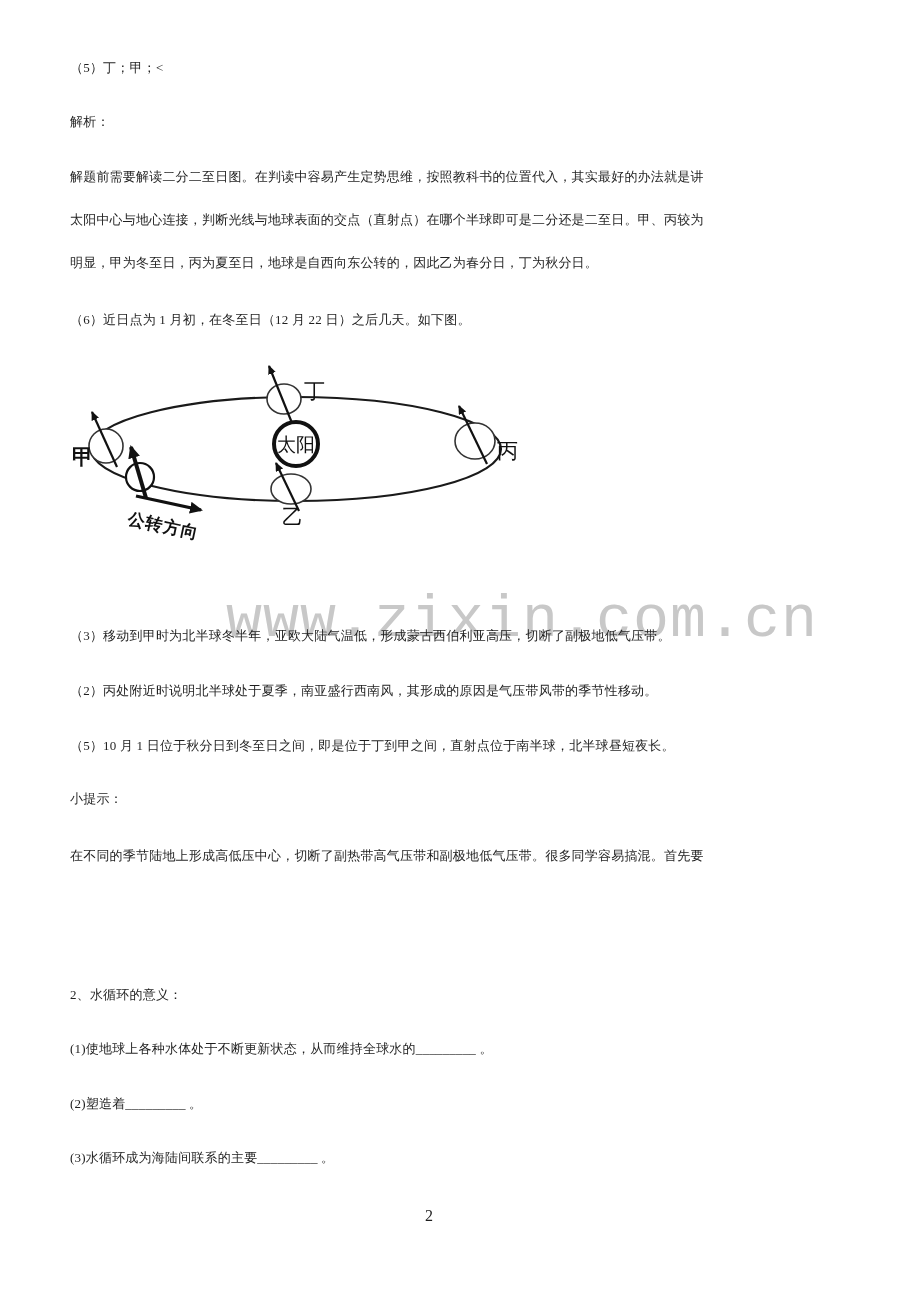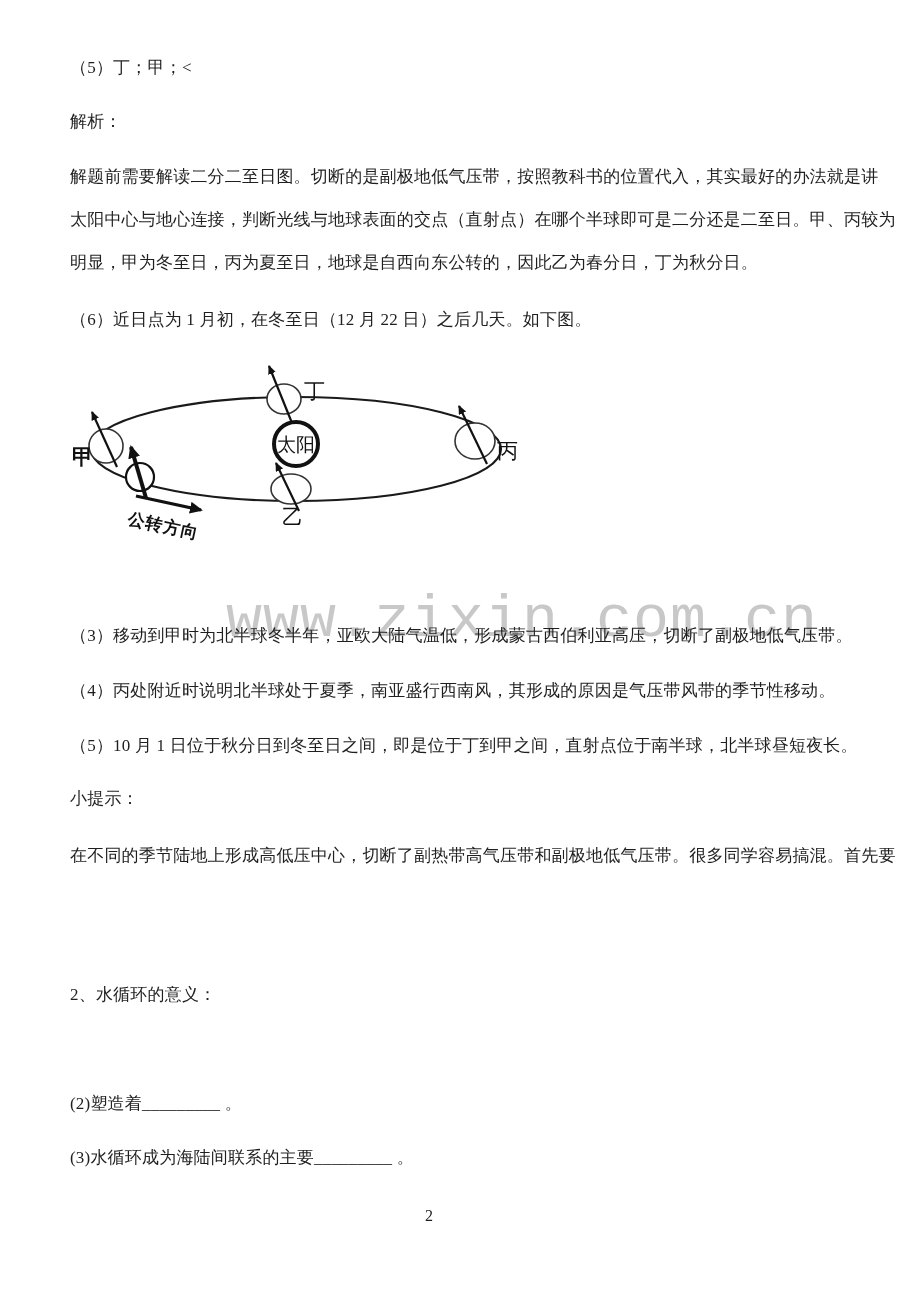--- a/index.html
+++ b/index.html
@@ -2,21 +2,21 @@
 <html><head>
 <meta charset="utf-8">
 <style>
   html,body { margin:0; padding:0; background:#ffffff; }
   .page {
     position:relative; width:920px; height:1304px; background:#ffffff;
     font-family:"Liberation Serif","DejaVu Serif",serif;
     color:#1f1f1f; overflow:hidden;
   }
   .line {
-    position:absolute; left:70px; font-size:17px; line-height:21px;
+    position:absolute; left:70px; font-size:13px; line-height:21px;
     white-space:nowrap; letter-spacing:0.2px; z-index:2; color:#1f1f1f;
   }
   .watermark {
     position:absolute; left:226px; top:586px; z-index:1;
     font-family:Liberation Mono, monospace;
     font-size:60px; letter-spacing:1px; color:#c8c8c8; white-space:nowrap;
   }
   .diagram { position:absolute; left:55px; top:352px; z-index:2; }
   .diagram text { font-family:"Liberation Serif","DejaVu Serif",serif; fill:#111; }
   .pagenum {
@@ -26,21 +26,21 @@
 </style>
 </head>
 <body>
 
 <div class="page">
 
   <div class="watermark">www.zixin.com.cn</div>
 
   <div class="line" style="top:57px">（5）丁；甲；&lt;</div>
   <div class="line" style="top:111px">解析：</div>
-  <div class="line" style="top:166px">解题前需要解读二分二至日图。切断的是副极地低气压带，按照教科书的位置代入，其实最好的办法就是讲</div>
+  <div class="line" style="top:166px">解题前需要解读二分二至日图。在判读中容易产生定势思维，按照教科书的位置代入，其实最好的办法就是讲</div>
   <div class="line" style="top:252px">明显，甲为冬至日，丙为夏至日，地球是自西向东公转的，因此乙为春分日，丁为秋分日。</div>
   <div class="line" style="top:209px">太阳中心与地心连接，判断光线与地球表面的交点（直射点）在哪个半球即可是二分还是二至日。甲、丙较为</div>
   <div class="line" style="top:309px">（6）近日点为 1 月初，在冬至日（12 月 22 日）之后几天。如下图。</div>
 
   <svg class="diagram" width="480" height="200" viewBox="0 0 480 200">
     <defs>
       <marker id="ah" markerUnits="userSpaceOnUse" markerWidth="12" markerHeight="10" refX="8" refY="4" orient="auto">
         <path d="M0,0 L9,4 L0,8 Z" fill="#111"></path>
       </marker>
       <marker id="ahBig" markerUnits="userSpaceOnUse" markerWidth="16" markerHeight="14" refX="11" refY="6" orient="auto">
@@ -69,25 +69,26 @@
     <line x1="81" y1="144" x2="146" y2="158" stroke="#111" stroke-width="3.2" marker-end="url(#ahBig)"></line>
 
     <text x="249" y="46" font-size="21">丁</text>
     <text x="17" y="112" font-size="21" font-weight="bold">甲</text>
     <text x="442" y="106" font-size="21">丙</text>
     <text x="227" y="172" font-size="21">乙</text>
     <text transform="translate(72,172) rotate(12)" font-size="17" font-weight="bold" letter-spacing="1">公转方向</text>
   </svg>
 
   <div class="line" style="top:625px">（3）移动到甲时为北半球冬半年，亚欧大陆气温低，形成蒙古西伯利亚高压，切断了副极地低气压带。</div>
-  <div class="line" style="top:680px">（4）丙处附近时说明北半球处于夏季，南亚盛行西南风，其形成的原因是气压带风带的季节性移动。</div>
+  <div class="line" style="top:680px">（2）丙处附近时说明北半球处于夏季，南亚盛行西南风，其形成的原因是气压带风带的季节性移动。</div>
   <div class="line" style="top:735px">（5）10 月 1 日位于秋分日到冬至日之间，即是位于丁到甲之间，直射点位于南半球，北半球昼短夜长。</div>
 
   <div class="line" style="top:788px">小提示：</div>
   <div class="line" style="top:845px">在不同的季节陆地上形成高低压中心，切断了副热带高气压带和副极地低气压带。很多同学容易搞混。首先要</div>
 
   <div class="line" style="top:984px">2、水循环的意义：</div>
+  <div class="line" style="top:1038px">(1)使地球上各种水体处于不断更新状态，从而维持全球水的_________ 。</div>
   <div class="line" style="top:1093px">(2)塑造着_________ 。</div>
   <div class="line" style="top:1147px">(3)水循环成为海陆间联系的主要_________ 。</div>
 
   <div class="pagenum">2</div>
 
 </div>
 
 </body></html>

